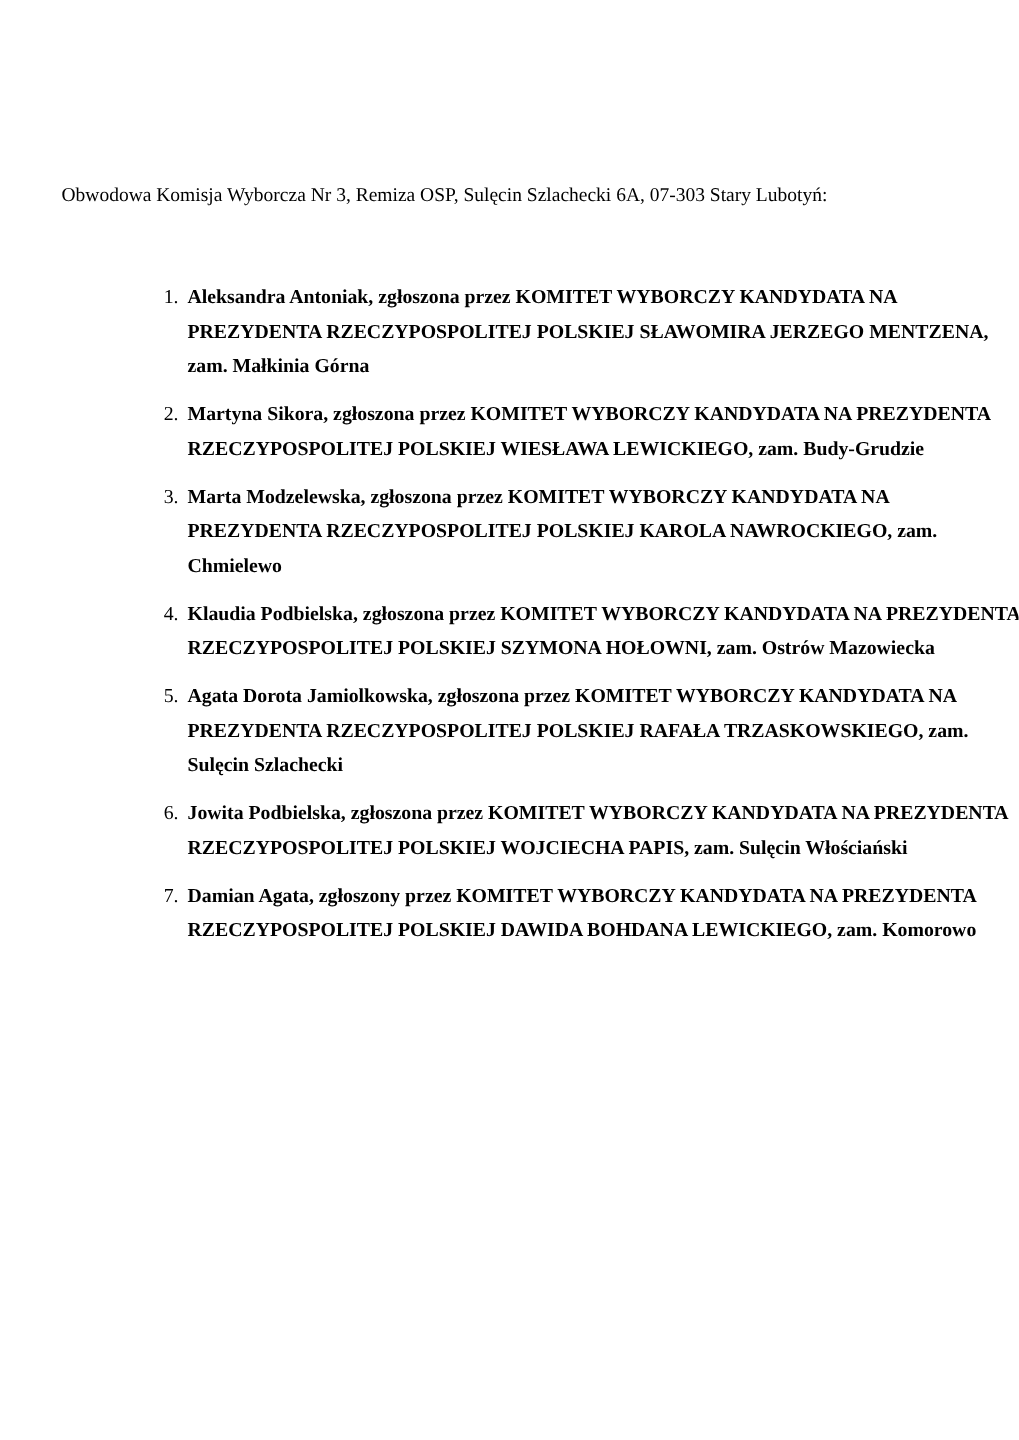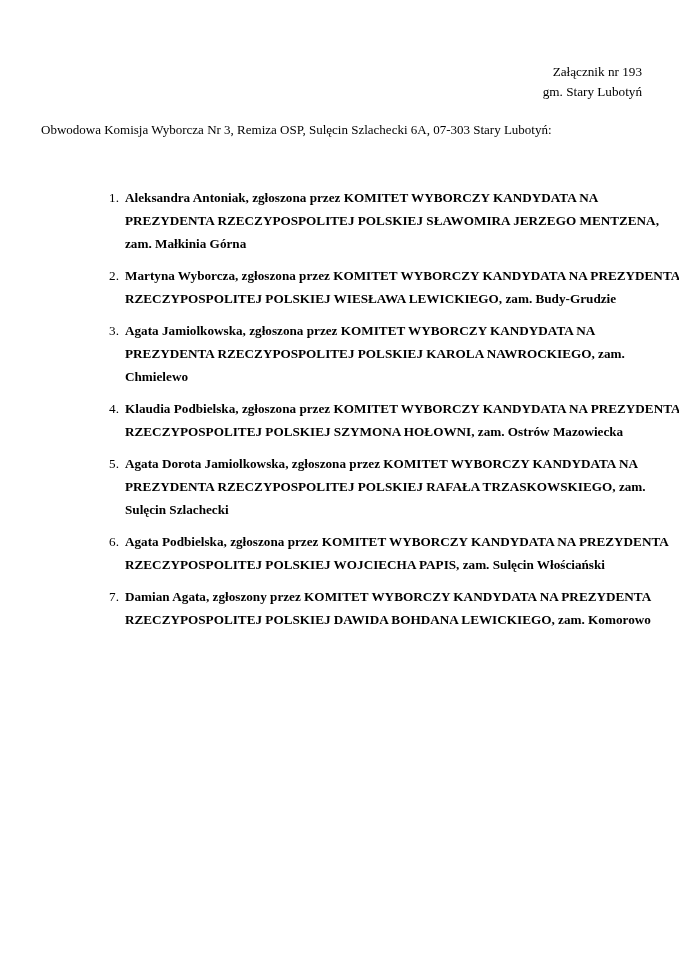--- a/index.html
+++ b/index.html
@@ -83,30 +83,26 @@
 
   .candidate-item .cand-rest {
     font-weight: bold;
   }
 </style>
 </head>
 <body>
 
 <div class="page">
 
-  <div class="doc-header">
-    <span class="hline">Załącznik nr 193</span>
-    <span class="hline">gm. Stary Lubotyń</span>
-  </div>
 
   <div class="committee-line">Obwodowa Komisja Wyborcza Nr 3, Remiza OSP, Sulęcin Szlachecki 6A, 07-303 Stary Lubotyń:</div>
 
   <ol class="candidate-list">
       <li class="candidate-item" style="list-style: none;"><span class="item-number">1.</span><span class="cand-name">Aleksandra Antoniak</span><span class="cand-rest">, zgłoszona przez KOMITET WYBORCZY KANDYDATA NA PREZYDENTA RZECZYPOSPOLITEJ POLSKIEJ SŁAWOMIRA JERZEGO MENTZENA, zam. Małkinia Górna</span></li>
-      <li class="candidate-item" style="list-style: none;"><span class="item-number">2.</span><span class="cand-name">Martyna Wyborcza</span><span class="cand-rest">, zgłoszona przez KOMITET WYBORCZY KANDYDATA NA PREZYDENTA RZECZYPOSPOLITEJ POLSKIEJ WIESŁAWA LEWICKIEGO, zam. Budy-Grudzie</span></li>
-      <li class="candidate-item" style="list-style: none;"><span class="item-number">3.</span><span class="cand-name">Agata Jamiolkowska</span><span class="cand-rest">, zgłoszona przez KOMITET WYBORCZY KANDYDATA NA PREZYDENTA RZECZYPOSPOLITEJ POLSKIEJ KAROLA NAWROCKIEGO, zam. Chmielewo</span></li>
+      <li class="candidate-item" style="list-style: none;"><span class="item-number">2.</span><span class="cand-name">Martyna Sikora</span><span class="cand-rest">, zgłoszona przez KOMITET WYBORCZY KANDYDATA NA PREZYDENTA RZECZYPOSPOLITEJ POLSKIEJ WIESŁAWA LEWICKIEGO, zam. Budy-Grudzie</span></li>
+      <li class="candidate-item" style="list-style: none;"><span class="item-number">3.</span><span class="cand-name">Marta Modzelewska</span><span class="cand-rest">, zgłoszona przez KOMITET WYBORCZY KANDYDATA NA PREZYDENTA RZECZYPOSPOLITEJ POLSKIEJ KAROLA NAWROCKIEGO, zam. Chmielewo</span></li>
       <li class="candidate-item" style="list-style: none;"><span class="item-number">4.</span><span class="cand-name">Klaudia Podbielska</span><span class="cand-rest">, zgłoszona przez KOMITET WYBORCZY KANDYDATA NA PREZYDENTA RZECZYPOSPOLITEJ POLSKIEJ SZYMONA HOŁOWNI, zam. Ostrów Mazowiecka</span></li>
       <li class="candidate-item" style="list-style: none;"><span class="item-number">5.</span><span class="cand-name">Agata Dorota Jamiolkowska</span><span class="cand-rest">, zgłoszona przez KOMITET WYBORCZY KANDYDATA NA PREZYDENTA RZECZYPOSPOLITEJ POLSKIEJ RAFAŁA TRZASKOWSKIEGO, zam. Sulęcin Szlachecki</span></li>
-      <li class="candidate-item" style="list-style: none;"><span class="item-number">6.</span><span class="cand-name">Agata Podbielska</span><span class="cand-rest">, zgłoszona przez KOMITET WYBORCZY KANDYDATA NA PREZYDENTA RZECZYPOSPOLITEJ POLSKIEJ WOJCIECHA PAPIS, zam. Sulęcin Włościański</span></li>
+      <li class="candidate-item" style="list-style: none;"><span class="item-number">6.</span><span class="cand-name">Jowita Podbielska</span><span class="cand-rest">, zgłoszona przez KOMITET WYBORCZY KANDYDATA NA PREZYDENTA RZECZYPOSPOLITEJ POLSKIEJ WOJCIECHA PAPIS, zam. Sulęcin Włościański</span></li>
       <li class="candidate-item" style="list-style: none;"><span class="item-number">7.</span><span class="cand-name">Damian Agata</span><span class="cand-rest">, zgłoszony przez KOMITET WYBORCZY KANDYDATA NA PREZYDENTA RZECZYPOSPOLITEJ POLSKIEJ DAWIDA BOHDANA LEWICKIEGO, zam. Komorowo</span></li>
     </ol>
 
 </div>
 
 </body></html>

